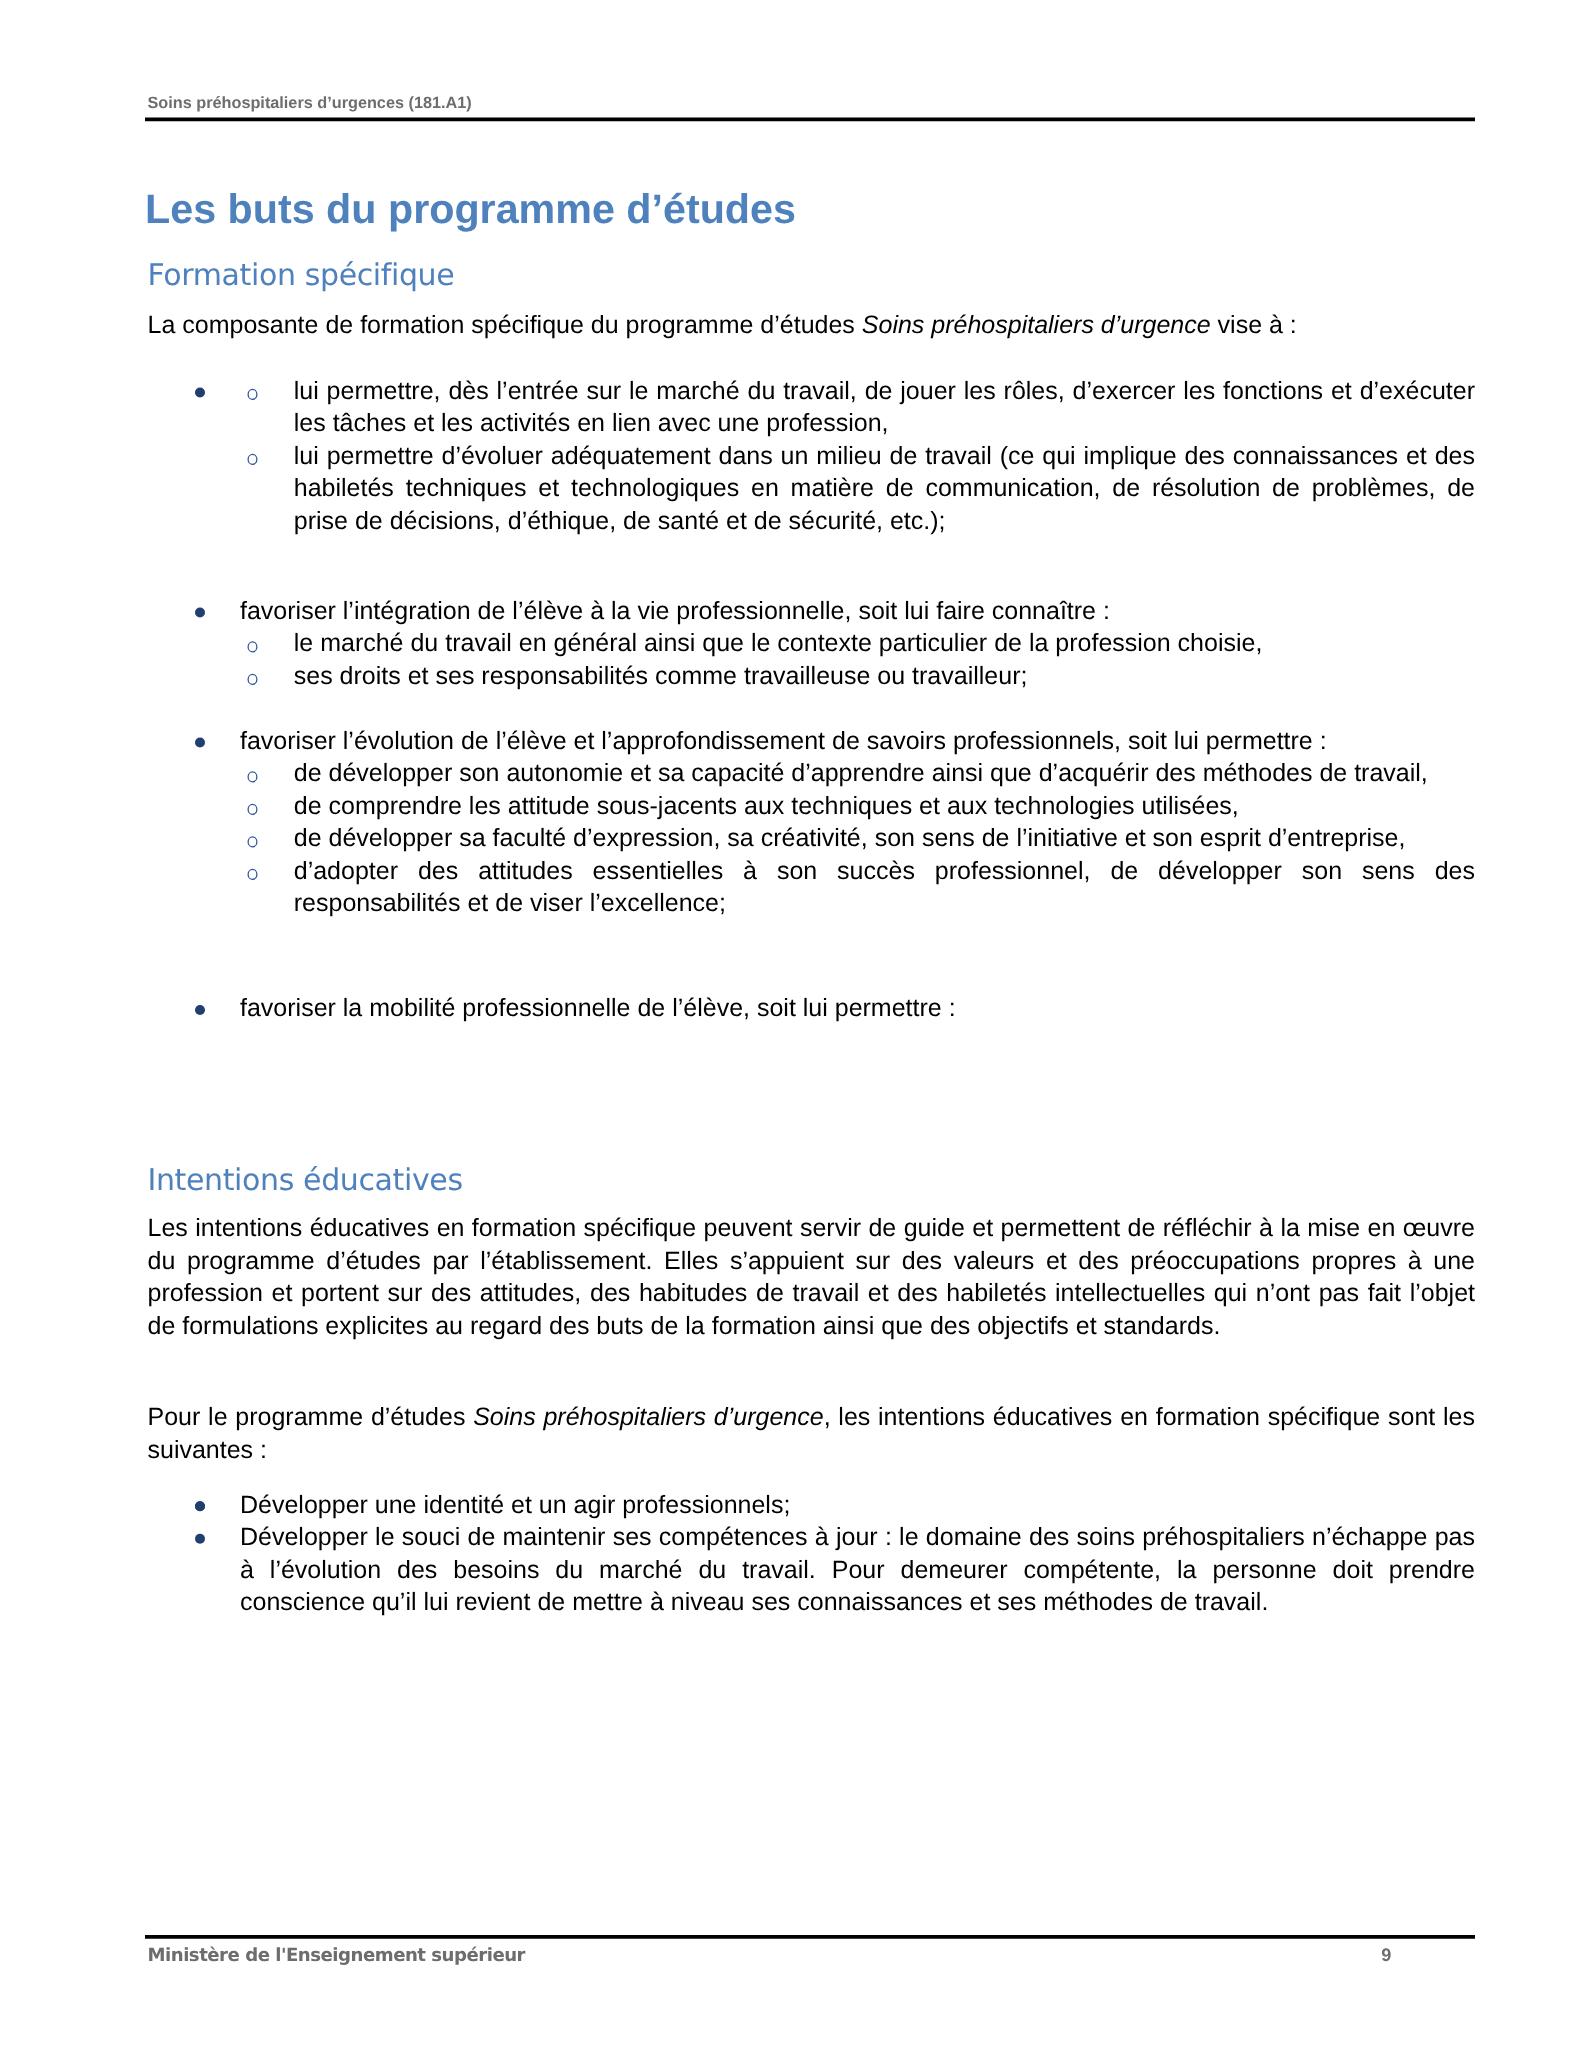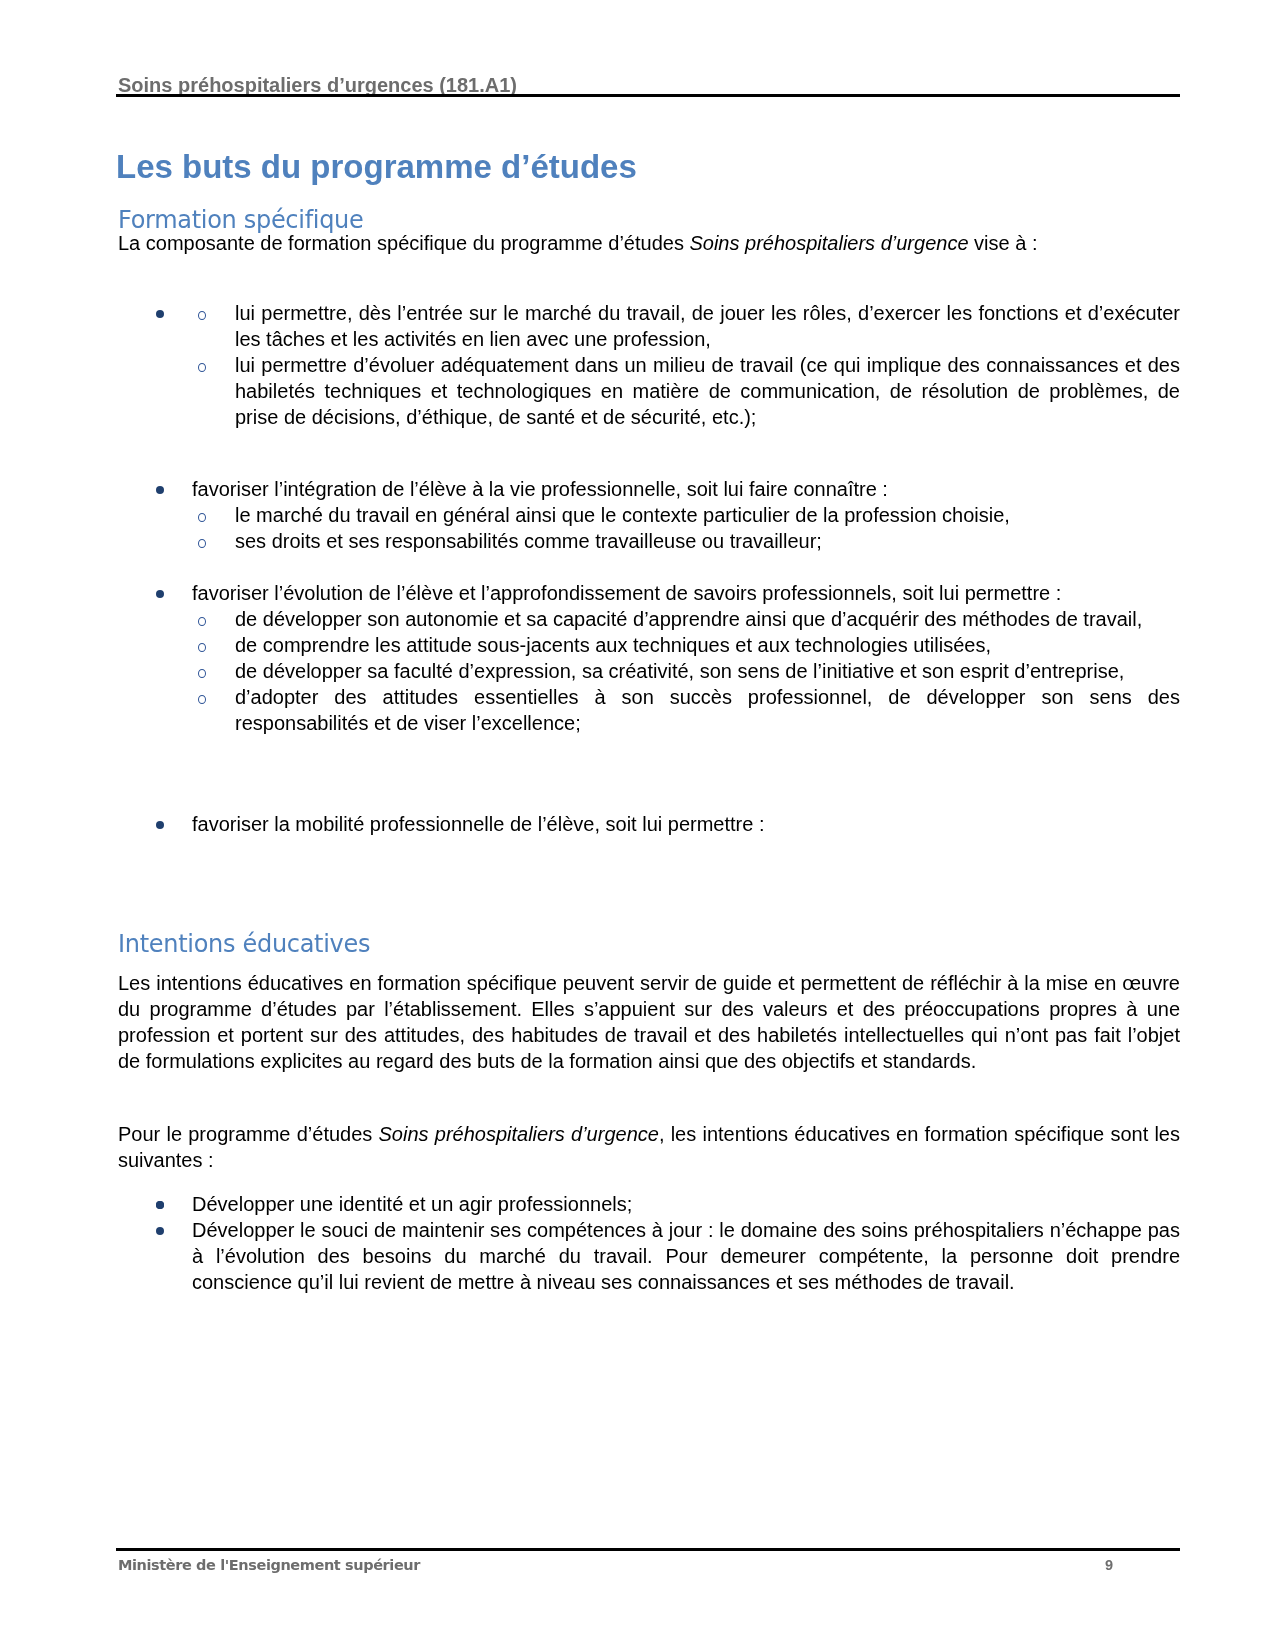--- a/index.html
+++ b/index.html
@@ -1,18 +1,18 @@
 <!DOCTYPE html>
 <html><head>
 <meta charset="utf-8">
 <style>
   html, body { margin: 0; padding: 0; background: #ffffff; }
   body { width: 1275px; height: 1650px; position: relative; overflow: hidden;
          font-family: "Liberation Sans", sans-serif; color: #000; }
-  .header-title { position: absolute; left: 118px; top: 74px; font-size: 20px; font-weight: bold; color: #6d6d6d; text-align: right; }
+  .header-title { position: absolute; left: 118px; top: 74px; font-size: 13px; font-weight: bold; color: #6d6d6d; text-align: right; }
   .header-rule { position: absolute; left: 116px; top: 94px; width: 1064px; height: 3px; background: #000; }
   .h1 { position: absolute; left: 116px; top: 148px; font-size: 33px; font-weight: bold; color: #4f81bd; margin: 0; }
   .h2 { position: absolute; left: 118px; font-size: 24px; font-weight: normal; color: #4f81bd; margin: 0;
         font-family: "DejaVu Sans", sans-serif; letter-spacing: -0.3px; }
   .para { position: absolute; left: 118px; width: 1062px; font-size: 20px; line-height: 26px; text-align: justify; margin: 0; }
   .para i { font-style: italic; }
   ul.l1 { position: absolute; left: 118px; width: 1062px; list-style: none; margin: 0; padding: 0; font-size: 20px; line-height: 26px; }
   ul.l1 > li { position: relative; padding-left: 74px; text-align: justify; }
   .bullet { position: absolute; left: 38px; top: 10px; width: 8px; height: 8px; border-radius: 50%; background: #1f3f6e; }
   ul.l2 { list-style: none; margin: 0; padding: 0; }
@@ -25,21 +25,21 @@
 </head>
 <body>
 
 <div class="header-title">Soins préhospitaliers d’urgences (181.A1)</div>
 <div class="header-rule"></div>
 
 <h1 class="h1">Les buts du programme d’études</h1>
 
 <h2 class="h2" style="top:206px">Formation spécifique</h2>
 
-<p class="para" style="top:230px"><span>La composante de formation spécifique du programme d’études </span><i>Soins préhospitaliers d’urgence</i><span> vise à :</span></p>
+<p class="para" style="top:247px"><span>La composante de formation spécifique du programme d’études </span><i>Soins préhospitaliers d’urgence</i><span> vise à :</span></p>
 
 <ul class="l1" style="top:300px">
   <li>
     <span class="bullet"></span>
     <ul class="l2">
       <li><span class="circle"></span><span>lui permettre, dès l’entrée sur le marché du travail, de jouer les rôles, d’exercer les fonctions et d’exécuter les tâches et les activités en lien avec une profession,</span></li>
       <li><span class="circle"></span><span>lui permettre d’évoluer adéquatement dans un milieu de travail (ce qui implique des connaissances et des habiletés techniques et technologiques en matière de communication, de résolution de problèmes, de prise de décisions, d’éthique, de santé et de sécurité, etc.);</span></li>
     </ul>
   </li>
 </ul>
@@ -61,21 +61,21 @@
     <span>favoriser l’évolution de l’élève et l’approfondissement de savoirs professionnels, soit lui permettre :</span>
     <ul class="l2">
       <li><span class="circle"></span><span>de développer son autonomie et sa capacité d’apprendre ainsi que d’acquérir des méthodes de travail,</span></li>
       <li><span class="circle"></span><span>de comprendre les attitude sous-jacents aux techniques et aux technologies utilisées,</span></li>
       <li><span class="circle"></span><span>de développer sa faculté d’expression, sa créativité, son sens de l’initiative et son esprit d’entreprise,</span></li>
       <li><span class="circle"></span><span>d’adopter des attitudes essentielles à son succès professionnel, de développer son sens des responsabilités et de viser l’excellence;</span></li>
     </ul>
   </li>
 </ul>
 
-<ul class="l1" style="top:811px">
+<ul class="l1" style="top:794px">
   <li>
     <span class="bullet"></span>
     <span>favoriser la mobilité professionnelle de l’élève, soit lui permettre :</span>
   </li>
 </ul>
 
 <h2 class="h2" style="top:930px">Intentions éducatives</h2>
 
 <p class="para" style="top:970px">Les intentions éducatives en formation spécifique peuvent servir de guide et permettent de réfléchir à la mise en œuvre du programme d’études par l’établissement. Elles s’appuient sur des valeurs et des préoccupations propres à une profession et portent sur des attitudes, des habitudes de travail et des habiletés intellectuelles qui n’ont pas fait l’objet de formulations explicites au regard des buts de la formation ainsi que des objectifs et standards.</p>
 

